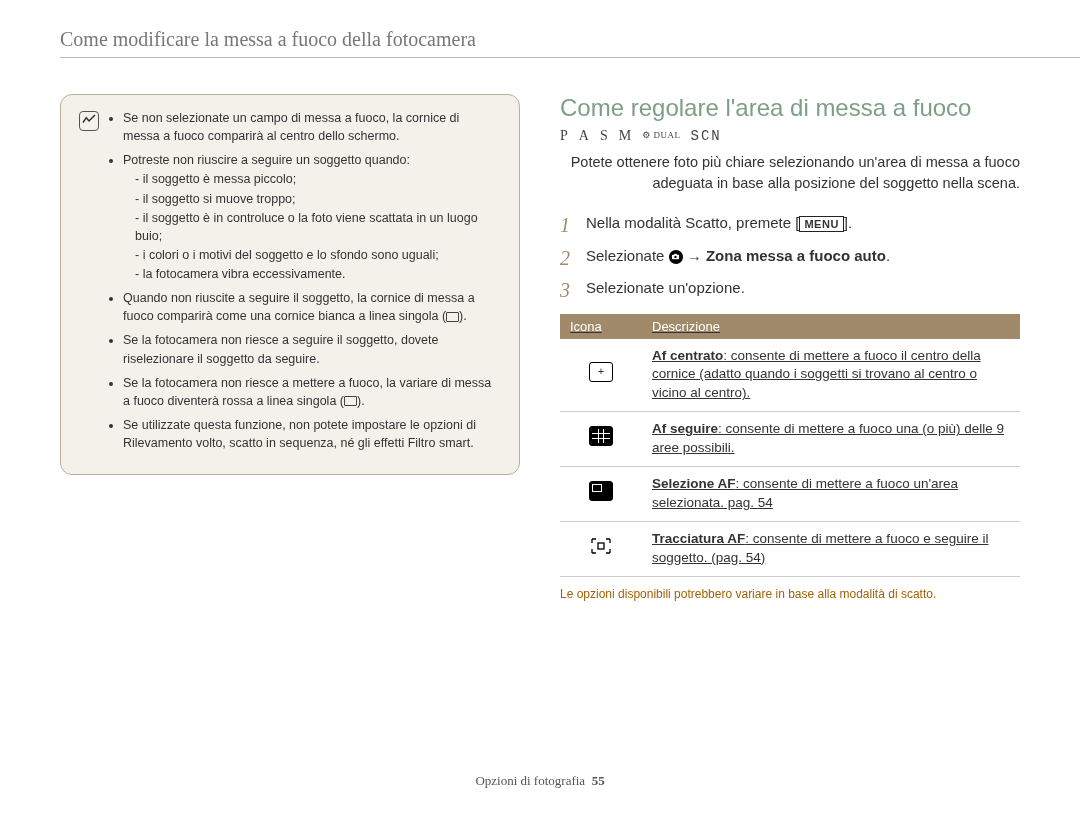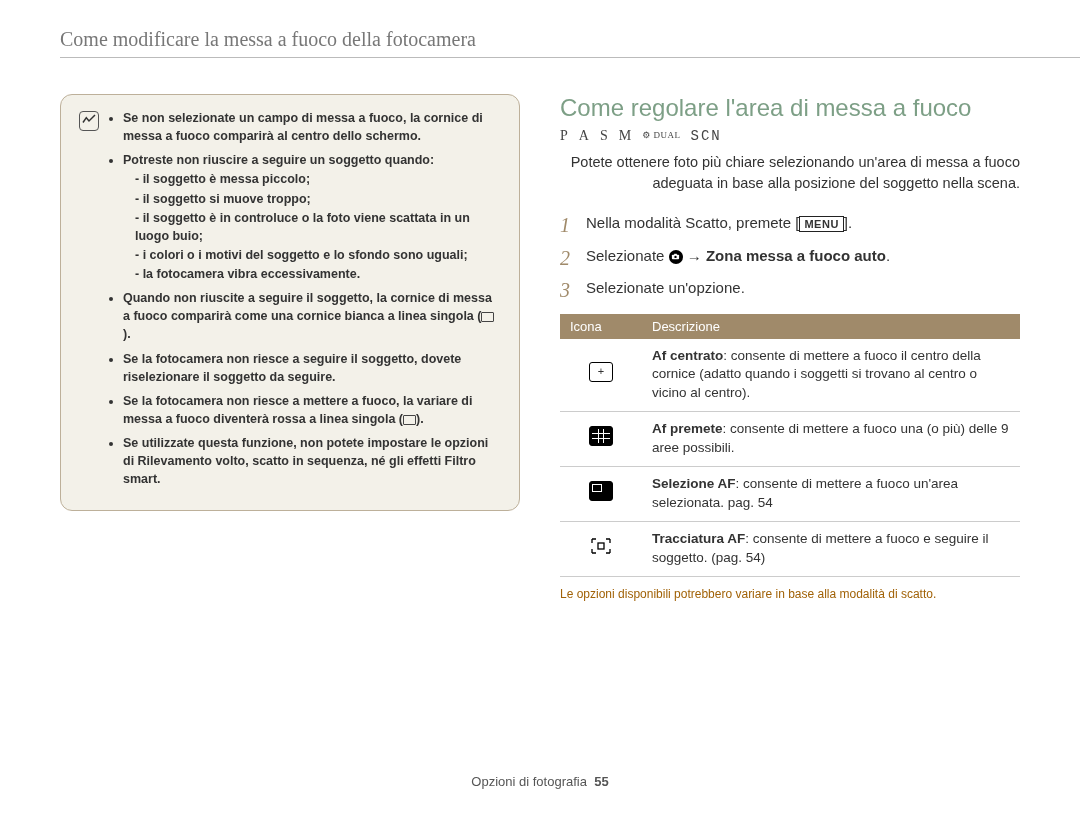--- a/index.html
+++ b/index.html
@@ -41,21 +41,20 @@
   }
   .note-box{
     background:var(--box-bg);
     border:1px solid var(--box-border);
     border-radius:12px;
     padding:14px 22px 16px 18px;
     font-size:12.5px;
     line-height:1.45;
     display:flex;
     gap:10px;
-    font-weight:bold;
   }
   .note-badge{
     border:1px solid #555;
     border-radius:4px;
     width:18px;height:18px;
     flex:0 0 18px;
     display:flex;align-items:center;justify-content:center;
     font-size:12px;
     margin-top:2px;
   }
@@ -106,20 +105,21 @@
   .camera-glyph{
     display:inline-flex;align-items:center;justify-content:center;
     border-radius:50%;background:#000;width:14px;height:14px;vertical-align:middle;
   }
   .camera-glyph svg{width:9px;height:9px;}
 
   table.options{
     width:100%;
     border-collapse:collapse;
     font-size:13.5px;
+    text-decoration:underline;
   }
   table.options th{
     background:var(--brown);
     color:#fff;
     font-weight:400;
     text-align:left;
     padding:5px 10px;
     font-size:13px;
   }
   table.options th:first-child{width:62px;}
@@ -153,21 +153,21 @@
   .af-track{width:22px;height:18px;border:none;}
   .af-track svg{width:22px;height:18px;display:block;}
 
   .footnote{
     font-size:12px;color:#a16207;margin-top:10px;
   }
   .page-footer{
     position:absolute;
     bottom:26px;left:0;right:0;
     text-align:center;
-    font-size:13px;color:#555;
+    font-size:13px;color:#555;font-family:Liberation Serif, serif;
   }
 </style>
 </head>
 <body>
 
 <div class="breadcrumb" style="margin:28px 60px 0 60px;">Come modificare la messa a fuoco della fotocamera</div>
 
 <div class="page">
 
   <div class="col">
@@ -238,21 +238,21 @@
           <th>Descrizione</th>
         </tr>
       </thead>
       <tbody>
         <tr>
           <td class="icon-cell"><span class="af-icon af-center"></span></td>
           <td><strong>Af centrato</strong><span>: consente di mettere a fuoco il centro della cornice (adatto quando i soggetti si trovano al centro o vicino al centro).</span></td>
         </tr>
         <tr>
           <td class="icon-cell"><span class="af-icon af-multi"></span></td>
-          <td><strong>Af premete</strong><span>: consente di mettere a fuoco una (o più) delle 9 aree possibili.</span></td>
+          <td><strong>Af seguire</strong><span>: consente di mettere a fuoco una (o più) delle 9 aree possibili.</span></td>
         </tr>
         <tr>
           <td class="icon-cell"><span class="af-icon af-sel"></span></td>
           <td><strong>Selezione AF</strong><span>: consente di mettere a fuoco un'area selezionata. pag. 54</span></td>
         </tr>
         <tr>
           <td class="icon-cell"><span class="af-icon af-track"><svg viewBox="0 0 22 18">
                   <g stroke="#000" stroke-width="1.3" fill="none">
                     <path d="M2 2h4M2 2v4 M20 2h-4M20 2v4 M2 16h4M2 16v-4 M20 16h-4M20 16v-4"></path>
                     <rect x="8" y="6" width="6" height="6"></rect>

